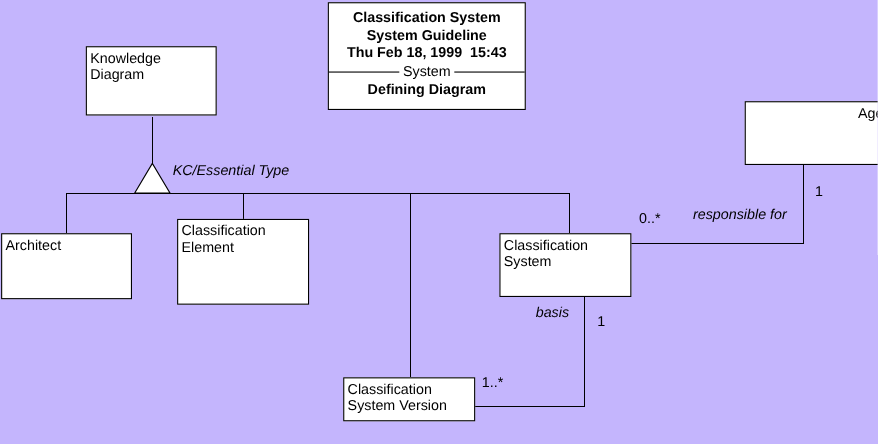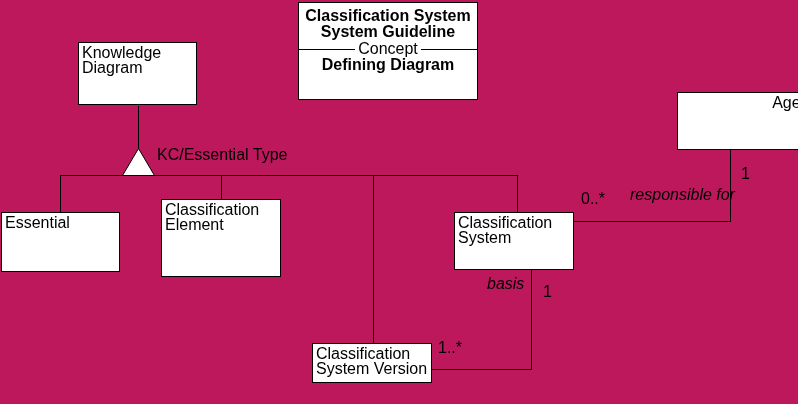--- a/index.html
+++ b/index.html
@@ -4,23 +4,23 @@
 <style>
   html, body {
     margin: 0;
     padding: 0;
     background: #ffffff;
   }
   .canvas {
     position: relative;
     width: 798px;
     height: 404px;
-    background: #be185d;
+    background: #c4b5fd;
     font-family: "Liberation Sans", sans-serif;
-    font-size: 16px;
+    font-size: 13px;
     color: #000000;
     overflow: hidden;
   }
   .lines {
     position: absolute;
     left: 0;
     top: 0;
     width: 798px;
     height: 404px;
   }
@@ -85,21 +85,21 @@
     margin-top: 1px;
     font-weight: bold;
   }
 
   .lbl {
     position: absolute;
     line-height: 13px;
     white-space: nowrap;
   }
   .italic { font-style: italic; }
-  .lbl-gen       { left: 157px; top: 148px; }
+  .lbl-gen       { left: 157px; top: 148px; font-style: italic; }
   .lbl-respfor   { left: 630px; top: 158px; margin-top: 30px; }
   .lbl-one-agent { left: 741px; top: 167px; }
   .lbl-zerostar  { left: 581px; top: 192px; }
   .lbl-basis     { left: 487px; top: 277px; }
   .lbl-one-cs    { left: 543px; top: 285px; }
   .lbl-onestar   { left: 438px; top: 341px; }
 </style>
 </head>
 <body>
 
@@ -117,36 +117,37 @@
       <polyline points="574,221.5 730.5,221.5 730.5,150"></polyline>
     </g>
     <g>
       <polyline points="431,369.5 531.5,369.5 531.5,270"></polyline>
     </g>
   </svg>
 
   <div class="title-box">
     <div class="tline">Classification System</div>
     <div class="tline">System Guideline</div>
+    <div class="tline">Thu Feb 18, 1999  15:43</div>
     <div class="divider">
-      <span class="divider-label">Concept</span>
+      <span class="divider-label">System</span>
     </div>
     <div class="desc">Defining Diagram</div>
   </div>
 
   <div class="box box-kc">
     <span>Knowledge Diagram</span>
   </div>
 
   <div class="box box-agent">
     <span>Agent</span>
   </div>
 
   <div class="box box-guideline">
-    <span>Essential</span>
+    <span>Architect</span>
   </div>
 
   <div class="box box-ce">
     <span>Classification Element</span>
   </div>
 
   <div class="box box-cs">
     <span>Classification System</span>
   </div>
 

